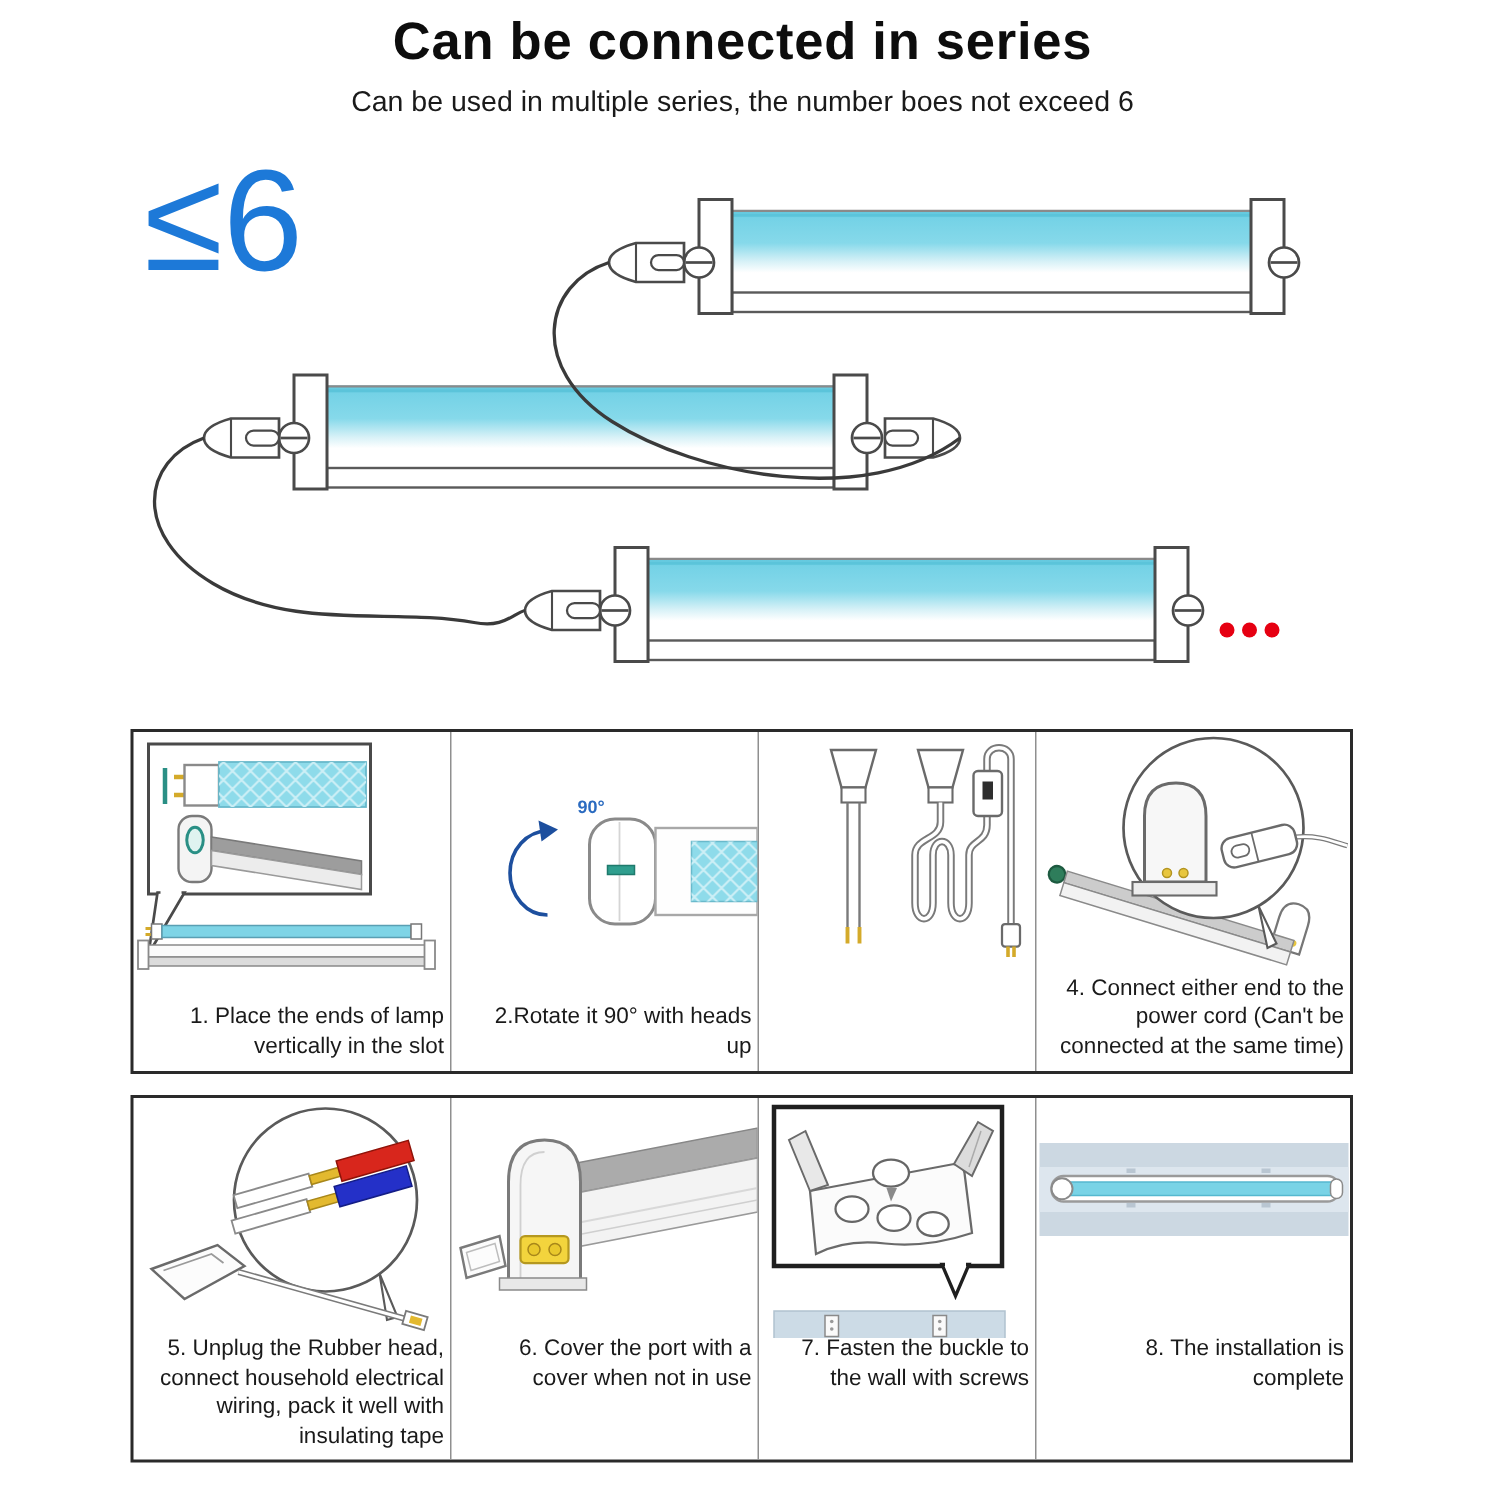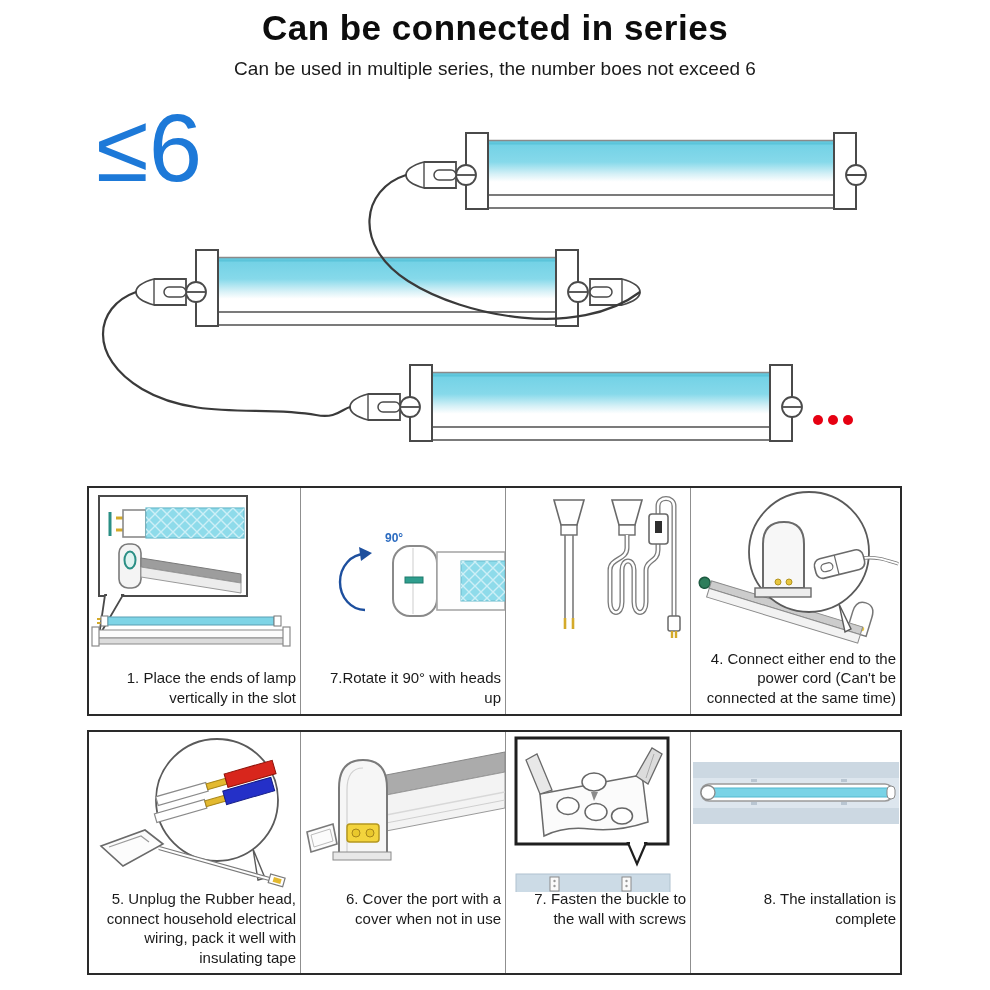--- a/index.html
+++ b/index.html
@@ -162,21 +162,21 @@
         <text x="84" y="52" font-size="12" font-weight="600" fill="#2b6bc0">90°</text>
         <path d="M 64 64 A 25 28 0 1 0 64 120" fill="none" stroke="#1d4f9e" stroke-width="2.4"></path>
         <polygon points="58,57 71,63 60,71" fill="#1d4f9e"></polygon>
         <rect x="92" y="56" width="44" height="70" rx="17" fill="#fff" stroke="#8a8a8a" stroke-width="2"></rect>
         <path d="M 112 58 V 124" stroke="#d5d5d5" stroke-width="1.2" fill="none"></path>
         <rect x="104" y="87" width="18" height="6" fill="#2f9e8e" stroke="#1f7a6c" stroke-width="1"></rect>
         <rect x="136" y="62" width="68" height="58" fill="#fefefe" stroke="#a8a8a8" stroke-width="1.6"></rect>
         <rect x="160" y="71" width="44" height="40" fill="#8edbea" stroke="#69b9cb" stroke-width="1"></rect>
         <rect x="160" y="71" width="44" height="40" fill="url(#xh)"></rect>
       </svg>
-      <div class="caption">7.Rotate it 90° with heads up</div>
+      <div class="caption">2.Rotate it 90° with heads up</div>
     </div>
 
     <div class="panel p3 sep">
       <svg width="184" height="158" viewBox="0 0 184 158">
         <polygon points="48,10 78,10 71,35 55,35" fill="#fff" stroke="#6a6a6a" stroke-width="1.6"></polygon>
         <rect x="55" y="35" width="16" height="10" fill="#fff" stroke="#6a6a6a" stroke-width="1.4"></rect>
         <line x1="59" y1="45" x2="59" y2="128" stroke="#7a7a7a" stroke-width="1.6"></line>
         <line x1="67" y1="45" x2="67" y2="128" stroke="#7a7a7a" stroke-width="1.6"></line>
         <line x1="59" y1="128" x2="59" y2="139" stroke="#d4aa2a" stroke-width="2.6"></line>
         <line x1="67" y1="128" x2="67" y2="139" stroke="#d4aa2a" stroke-width="2.6"></line>

